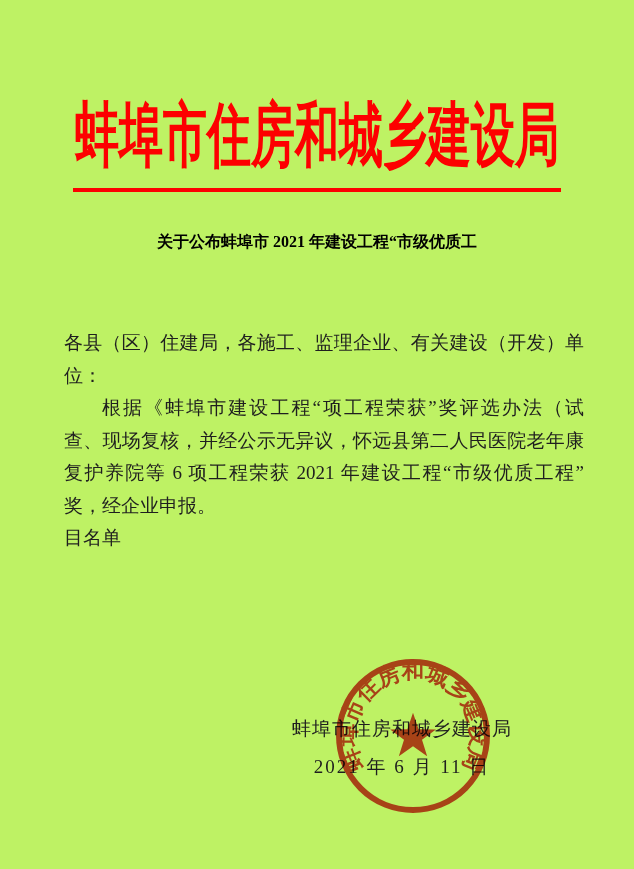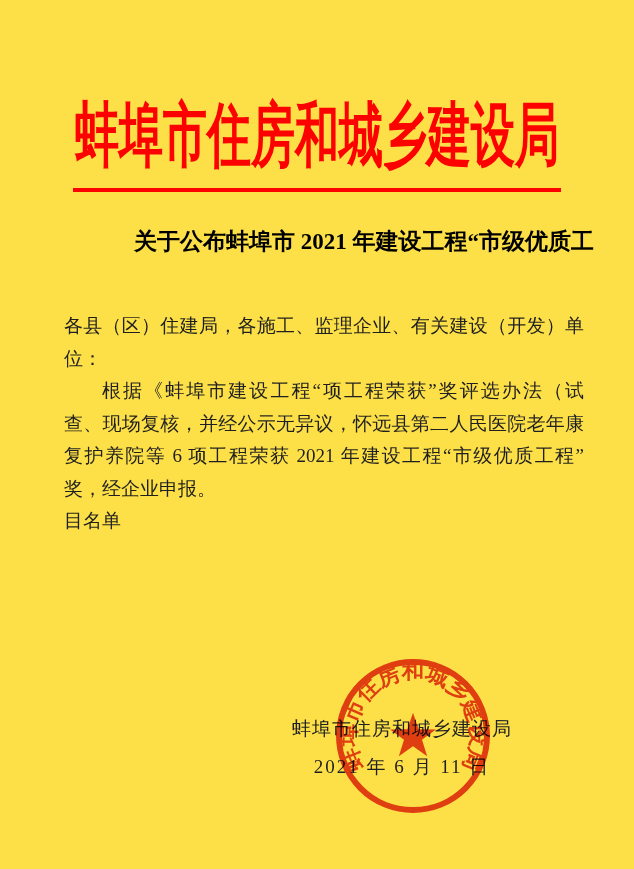--- a/index.html
+++ b/index.html
@@ -7,21 +7,21 @@
     --seal-red: #e03c2e;
     --ink: #1f1f1f;
   }
   * { margin: 0; padding: 0; box-sizing: border-box; }
   html, body { background: #ffffff; }
   .page {
     position: relative;
     width: 634px;
     height: 869px;
     margin: 0 auto;
-    background: #fde047;
+    background: #bef264;
     overflow: hidden;
     font-family: "Liberation Serif", "DejaVu Serif", serif;
     color: var(--ink);
   }
   .agency-header {
     position: absolute;
     top: 112px;
     left: 0;
     width: 634px;
     text-align: center;
@@ -40,29 +40,29 @@
     left: 73px;
     width: 488px;
     height: 4px;
     background: var(--red-head);
   }
   .notice-title {
     position: absolute;
     top: 224px;
     left: 40px;
     width: 554px;
-    text-align: right;
-    font-size: 23px;
+    text-align: center;
+    font-size: 16px;
     font-weight: bold;
     line-height: 35px;
     color: #000000;
   }
   .notice-body {
     position: absolute;
-    top: 310px;
+    top: 327px;
     left: 64px;
     width: 520px;
     font-size: 19px;
     line-height: 32.5px;
     color: var(--ink);
   }
   .bline { width: 100%; white-space: nowrap; }
   .bline.justify {
     white-space: normal;
     text-align: justify;

